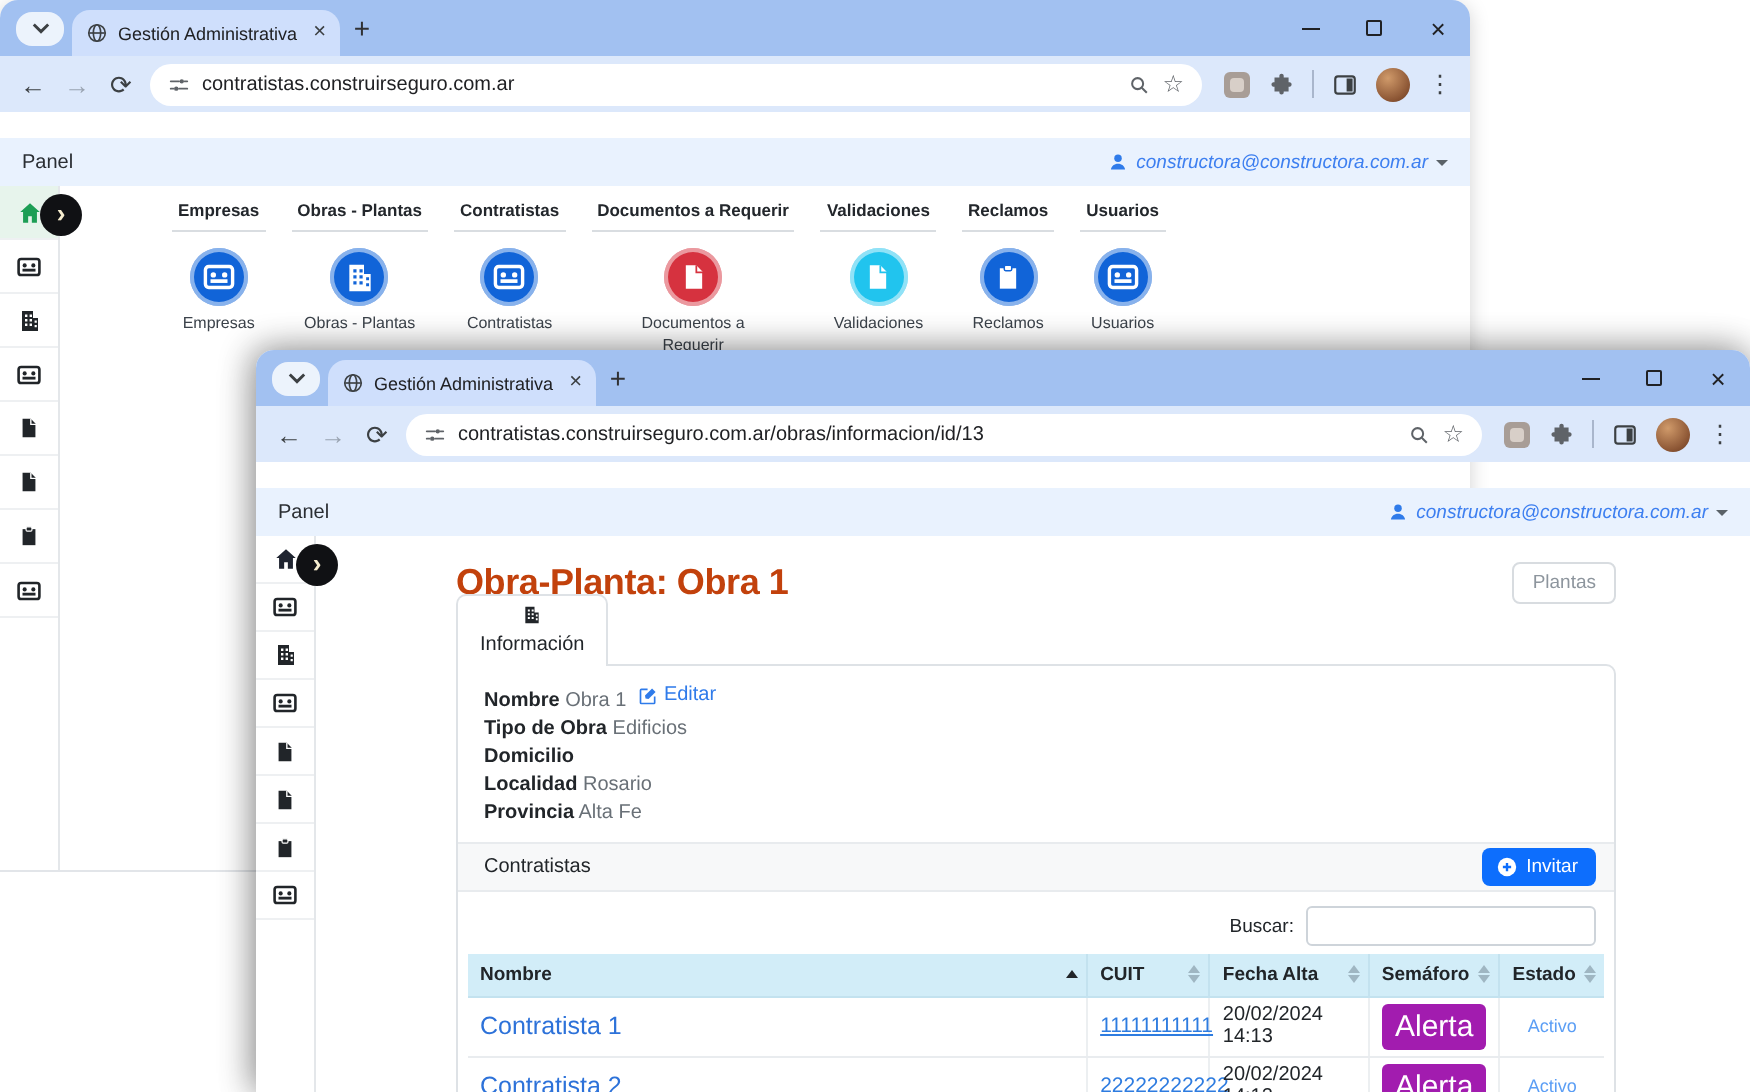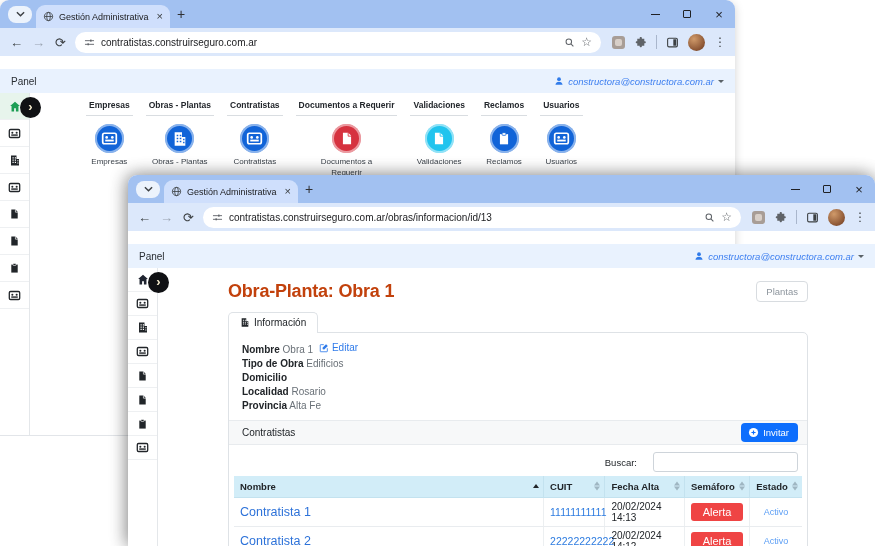--- a/index.html
+++ b/index.html
@@ -61,50 +61,50 @@
   .circ-red  { background:#d6323f; }
   .circ-cyan { background:#21c4ee; }
   .navcap { font-size:8px; color:#3c434b; margin-top:4px; text-align:center; line-height:1.35; max-width:62px; }
 
   
   .main { margin-left:100px; width:580px; padding-top:13px; }
   .page-head { display:flex; justify-content:space-between; align-items:flex-start; height:30px; }
   .page-title { font-size:18px; font-weight:700; color:#c2410c; letter-spacing:-.2px; }
   .btn-listado { border:1px solid #d8dce0; border-radius:4px; background:#fff; color:#8d959d; font-size:9.5px; padding:4px 9px; cursor:pointer; }
   .tabs { display:flex; align-items:flex-end; height:21px; }
-  .tabitem { display:flex; align-items:center; gap:4px; font-size:10px; padding:4px 11px 5px; cursor:pointer; }
+  .tabitem { display:flex; align-items:center; gap:4px; font-size:10px; padding:4px 11px 5px; cursor:pointer;flex-direction:column; }
   .tabitem.active { background:#fff; border:1px solid #dee2e6; border-bottom:none; border-radius:5px 5px 0 0; color:#212529; font-weight:400; position:relative; z-index:2; margin-bottom:-1px; }
   .tabitem.inactive { color:#2f7bea; }
   .card { border:1px solid #dee2e6; border-radius:0 5px 5px 5px; height:223px; position:relative; z-index:1; background:#fff; }
   .info-block { padding:8px 13px 0; }
   .info-line { font-size:10px; line-height:14px; color:#697077; }
   .info-line b { color:#212529; font-weight:700; }
   .edit-link { color:#2f7bea; cursor:pointer; display:inline-flex; align-items:center; gap:3px; margin-left:3px; }
   .section-strip { margin-top:7px; height:25px; background:#f7f8f9; border-top:1px solid #e8ebee; border-bottom:1px solid #e8ebee; display:flex; align-items:center; justify-content:space-between; padding:0 9px 0 13px; }
   .section-title { font-size:10px; color:#212529; }
   .btn-invitar { background:#0d6efd; border:none; border-radius:4px; color:#fff; font-size:9.5px; padding:4px 9px 4px 7px; display:flex; align-items:center; gap:4px; cursor:pointer; }
   .card-body { padding:6px 5px 0; }
-  .search-row { display:flex; justify-content:flex-end; align-items:center; gap:16px; height:22px; margin:0 4px 3px 0; }
+  .search-row { display:flex; justify-content:flex-end; align-items:center; gap:6px; height:22px; margin:0 4px 3px 0; }
   .search-label { font-size:9.5px; color:#212529; }
   .search-input { width:145px; height:20px; border:1px solid #ced4da; border-radius:3px; font-size:10px; padding:0 5px; }
   table.dt { width:100%; border-collapse:collapse; table-layout:fixed; }
   .dt th { background:#d2edf8; font-size:9.5px; color:#212529; text-align:left; padding:4px 6px; border-right:1px solid #c3e2ef; border-bottom:1px solid #c3e2ef; position:relative; height:21px; }
   .dt th:last-child { border-right:none; }
   .sorts { position:absolute; right:4px; top:50%; transform:translateY(-50%); display:flex; flex-direction:column; gap:1px; cursor:pointer; }
   .tri { width:0; height:0; border-left:3.5px solid transparent; border-right:3.5px solid transparent; }
   .tri-up { border-bottom:4px solid #9fb6c2; }
   .tri-down { border-top:4px solid #9fb6c2; }
   .sorts.asc .tri-up { border-bottom-color:#212529; }
   .dt td { font-size:10px; color:#212529; padding:3px 6px; border-right:1px solid #eceff1; border-bottom:1px solid #e9ecef; height:23px; vertical-align:middle; }
   .dt td:last-child { border-right:none; }
   .lnk-nombre { color:#2d72d9; font-size:12.5px; cursor:pointer; text-decoration:none; }
   .lnk-cuit { color:#2e7ce0; font-size:10.5px; cursor:pointer; }
-  .lnk-cuit.u { }
+  .lnk-cuit.u { text-decoration:underline; }
   .cell-fecha { font-size:9px; }
-  .badge-alerta { display:block; width:100%; background:#ef4444; color:#fff; font-size:11px; text-align:center; border-radius:3px; padding:3px 0; cursor:pointer; }
+  .badge-alerta { display:block; width:100%; background:#a21caf; color:#fff; font-size:15px; text-align:center; border-radius:3px; padding:3px 0; cursor:pointer; }
   .lnk-activo { color:#5b9ef5; font-size:9px; cursor:pointer; display:block; text-align:center; }
   .pager { display:flex; justify-content:flex-end; gap:2px; padding:3px 4px 0 0; }
   .pg { font-size:9.5px; padding:3px 9px; border-radius:3px; cursor:pointer; }
   .pg.ghost { background:#e9ecef; color:#6b7177; }
   .pg.on { background:#2e7ce0; color:#fff; }
 
   svg { display:block; }
 </style>
 </head>
 <body>

